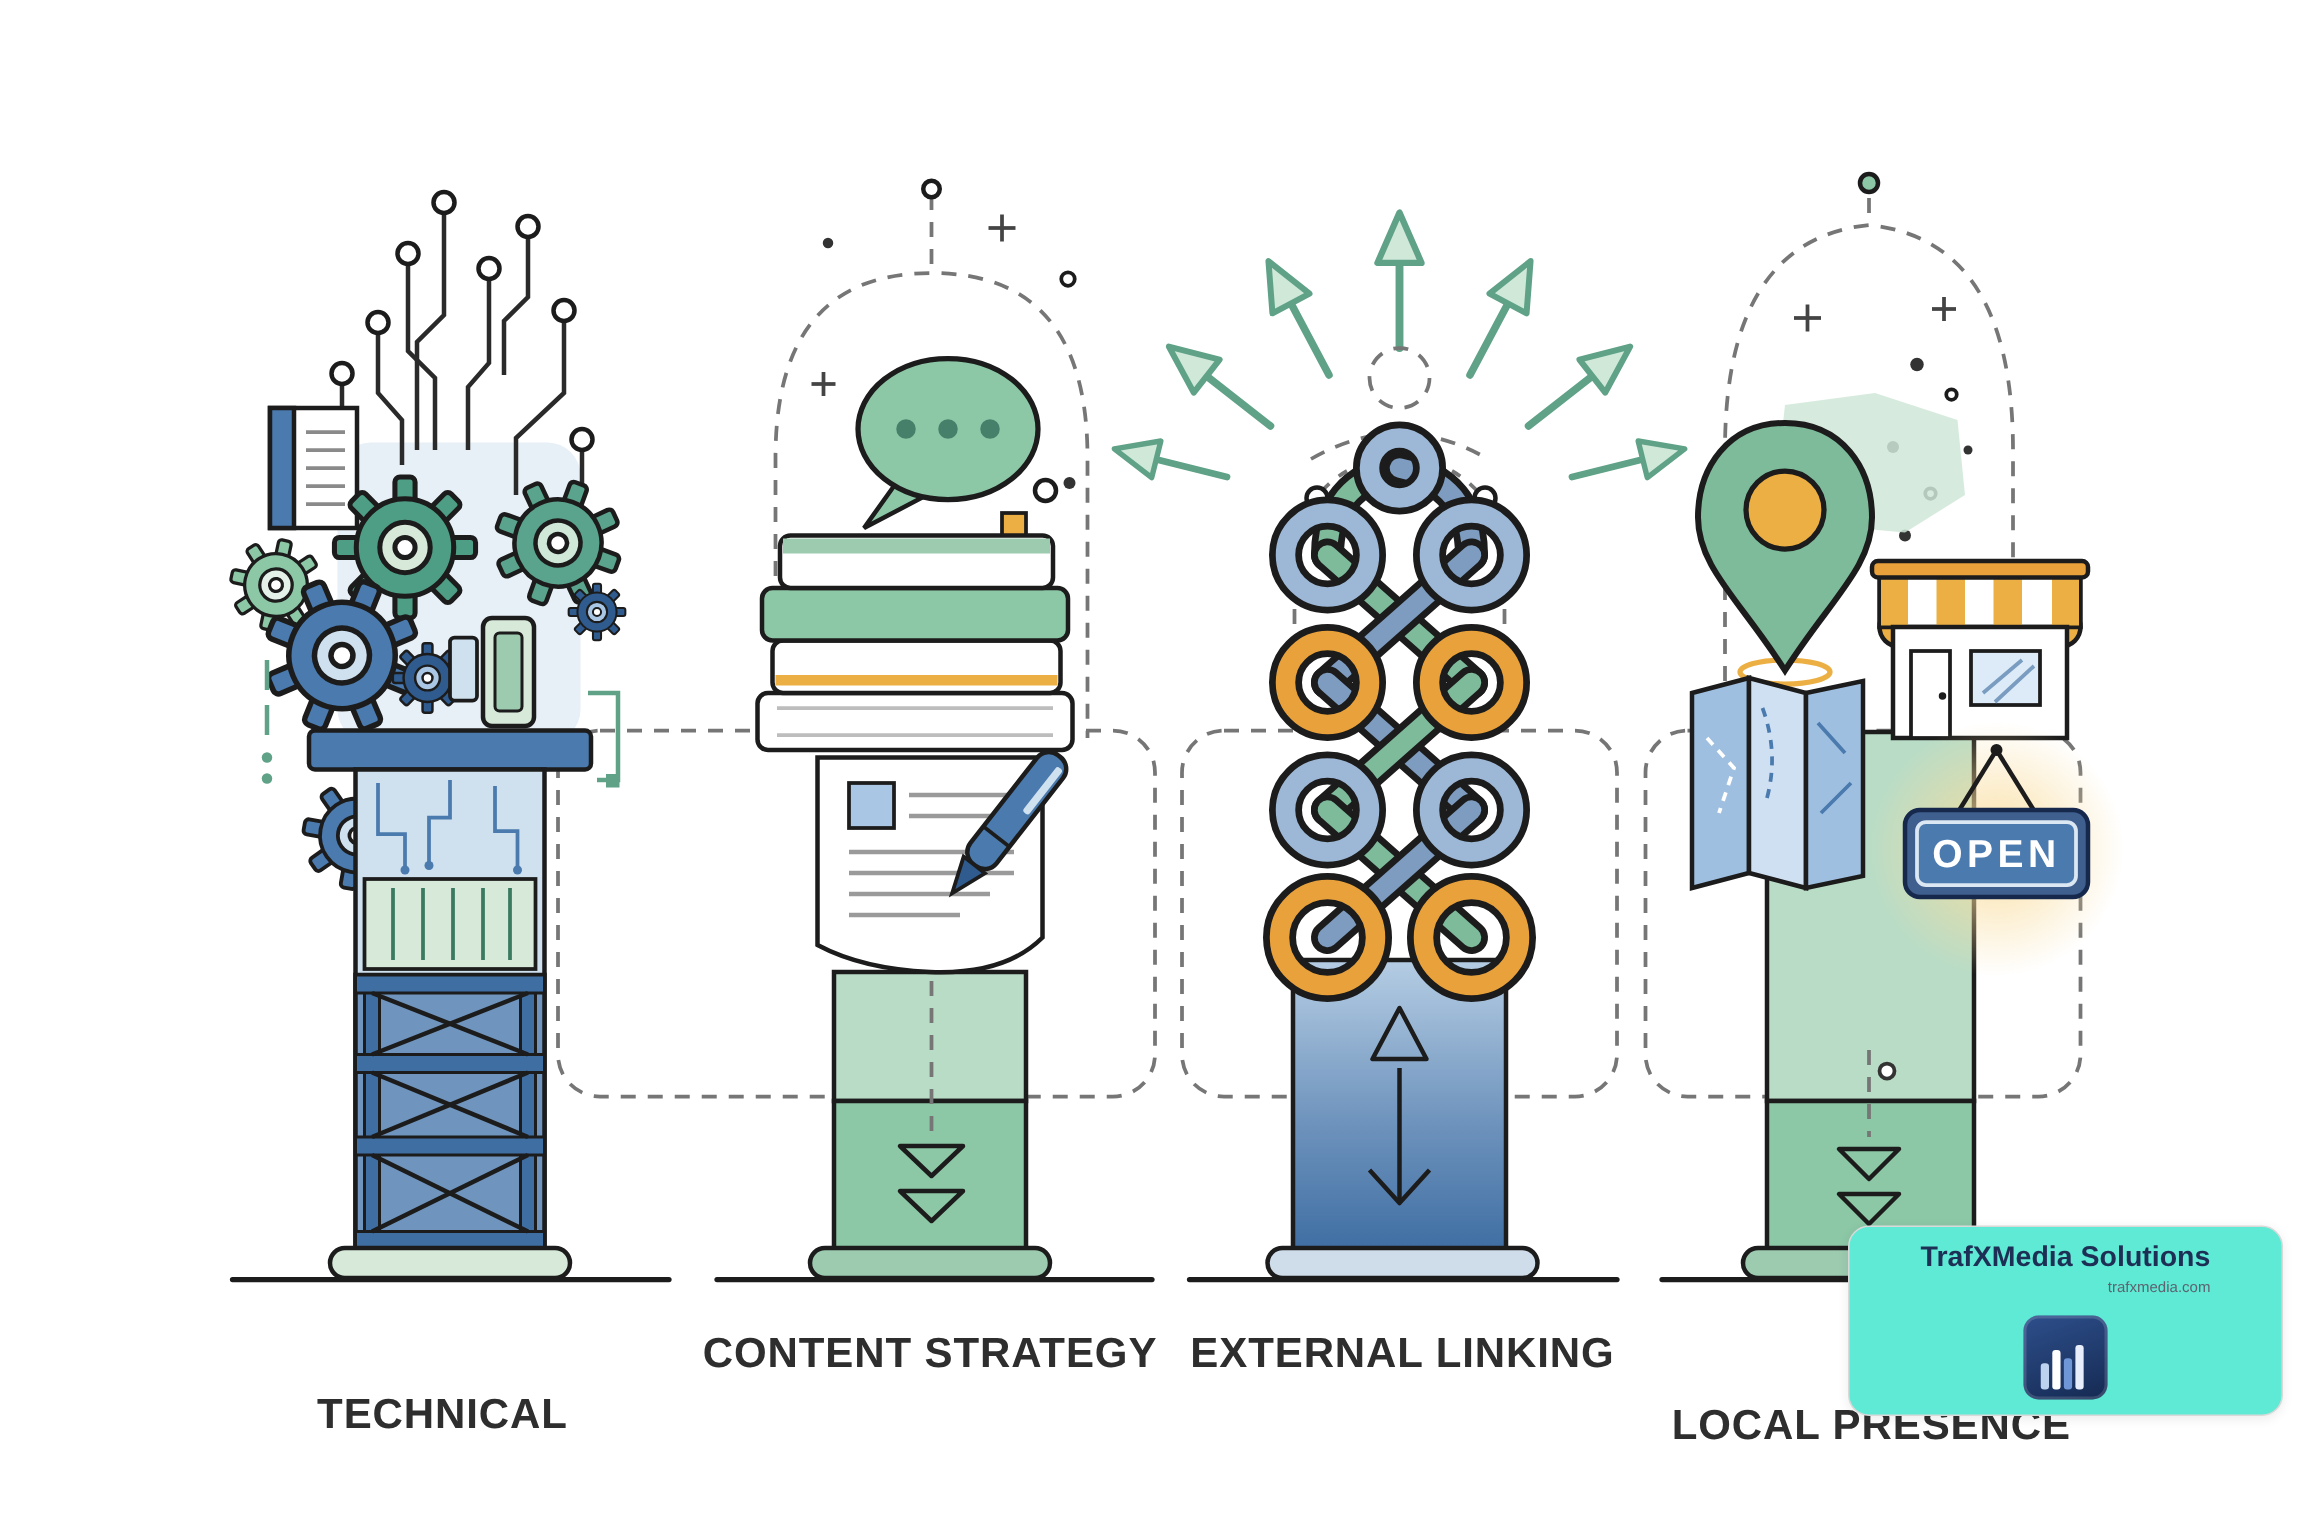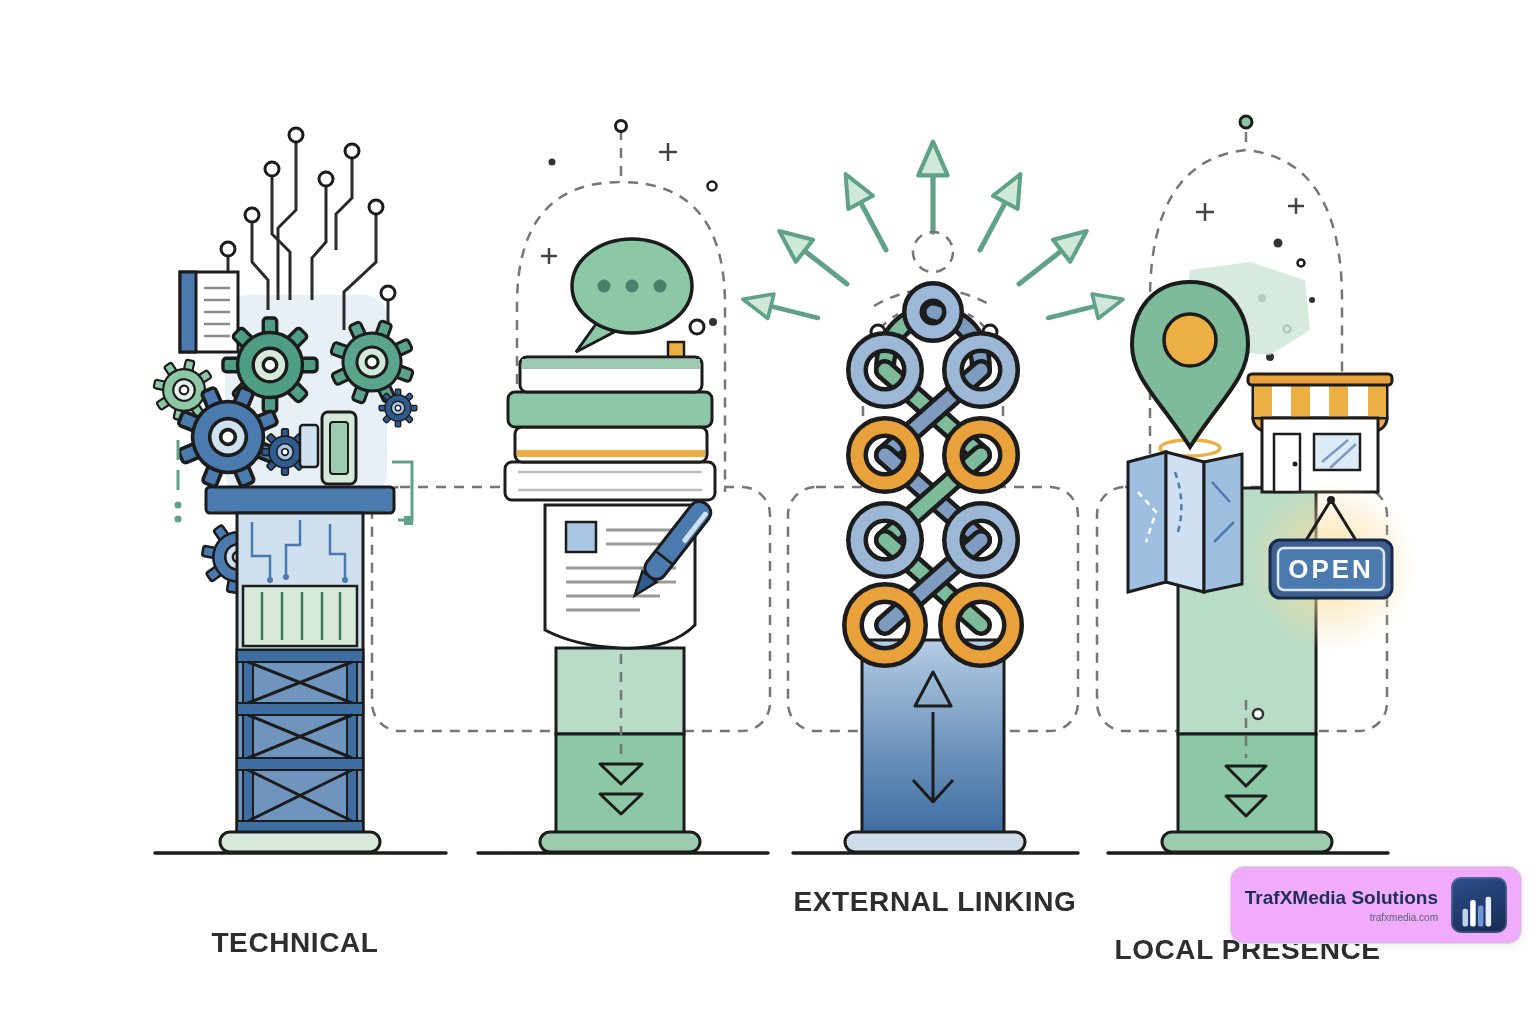--- a/index.html
+++ b/index.html
@@ -17,25 +17,26 @@
   }
   .watermark{
     position:absolute;
     right:14px;
     bottom:16px;
     display:flex;
     align-items:center;
     justify-content:flex-end;
     gap:13px;
     padding:10px 14px;
-    background:#f0abfc;
+    background:#5eead4;
     border:1.5px solid #d9d9d9;
     border-radius:14px;
     box-shadow:0 2px 8px rgba(0,0,0,0.08);
     min-width:260px;
+    flex-direction:column;
   }
   .wm-text{text-align:right;}
   .wm-brand{font-size:19px;font-weight:bold;color:#1d2f55;}
   .wm-site{font-size:10px;color:#5c6470;margin-top:3px;}
   .wm-logo{
     width:56px;height:56px;border-radius:10px;
     background:linear-gradient(160deg,#2e4f8c 0%,#152a52 100%);
     display:flex;align-items:flex-end;justify-content:center;
     box-shadow:inset 0 0 0 2px rgba(255,255,255,0.15);
   }
@@ -415,20 +416,21 @@
 
   <g stroke="#1c1c1c" stroke-width="3.5" stroke-linecap="round">
     <line x1="155" y1="853" x2="446" y2="853"></line>
     <line x1="478" y1="853" x2="768" y2="853"></line>
     <line x1="793" y1="853" x2="1078" y2="853"></line>
     <line x1="1108" y1="853" x2="1388" y2="853"></line>
   </g>
 </svg>
 
 <div class="pillar-label" style="left:145px;top:884px;width:300px;margin-top:41px;">TECHNICAL OPTIMIZATION</div>
+<div class="pillar-label" style="left:455px;top:884px;width:330px;">CONTENT STRATEGY</div>
 <div class="pillar-label" style="left:775px;top:884px;width:320px;">EXTERNAL LINKING</div>
 <div class="pillar-label" style="left:1090px;top:932px;width:315px;">LOCAL PRESENCE</div>
 
 <div class="watermark">
   <div class="wm-text">
     <div class="wm-brand">TrafXMedia Solutions</div>
     <div class="wm-site">trafxmedia.com</div>
   </div>
   <div class="wm-logo">
     <svg width="44" height="44" viewBox="0 0 40 40">

